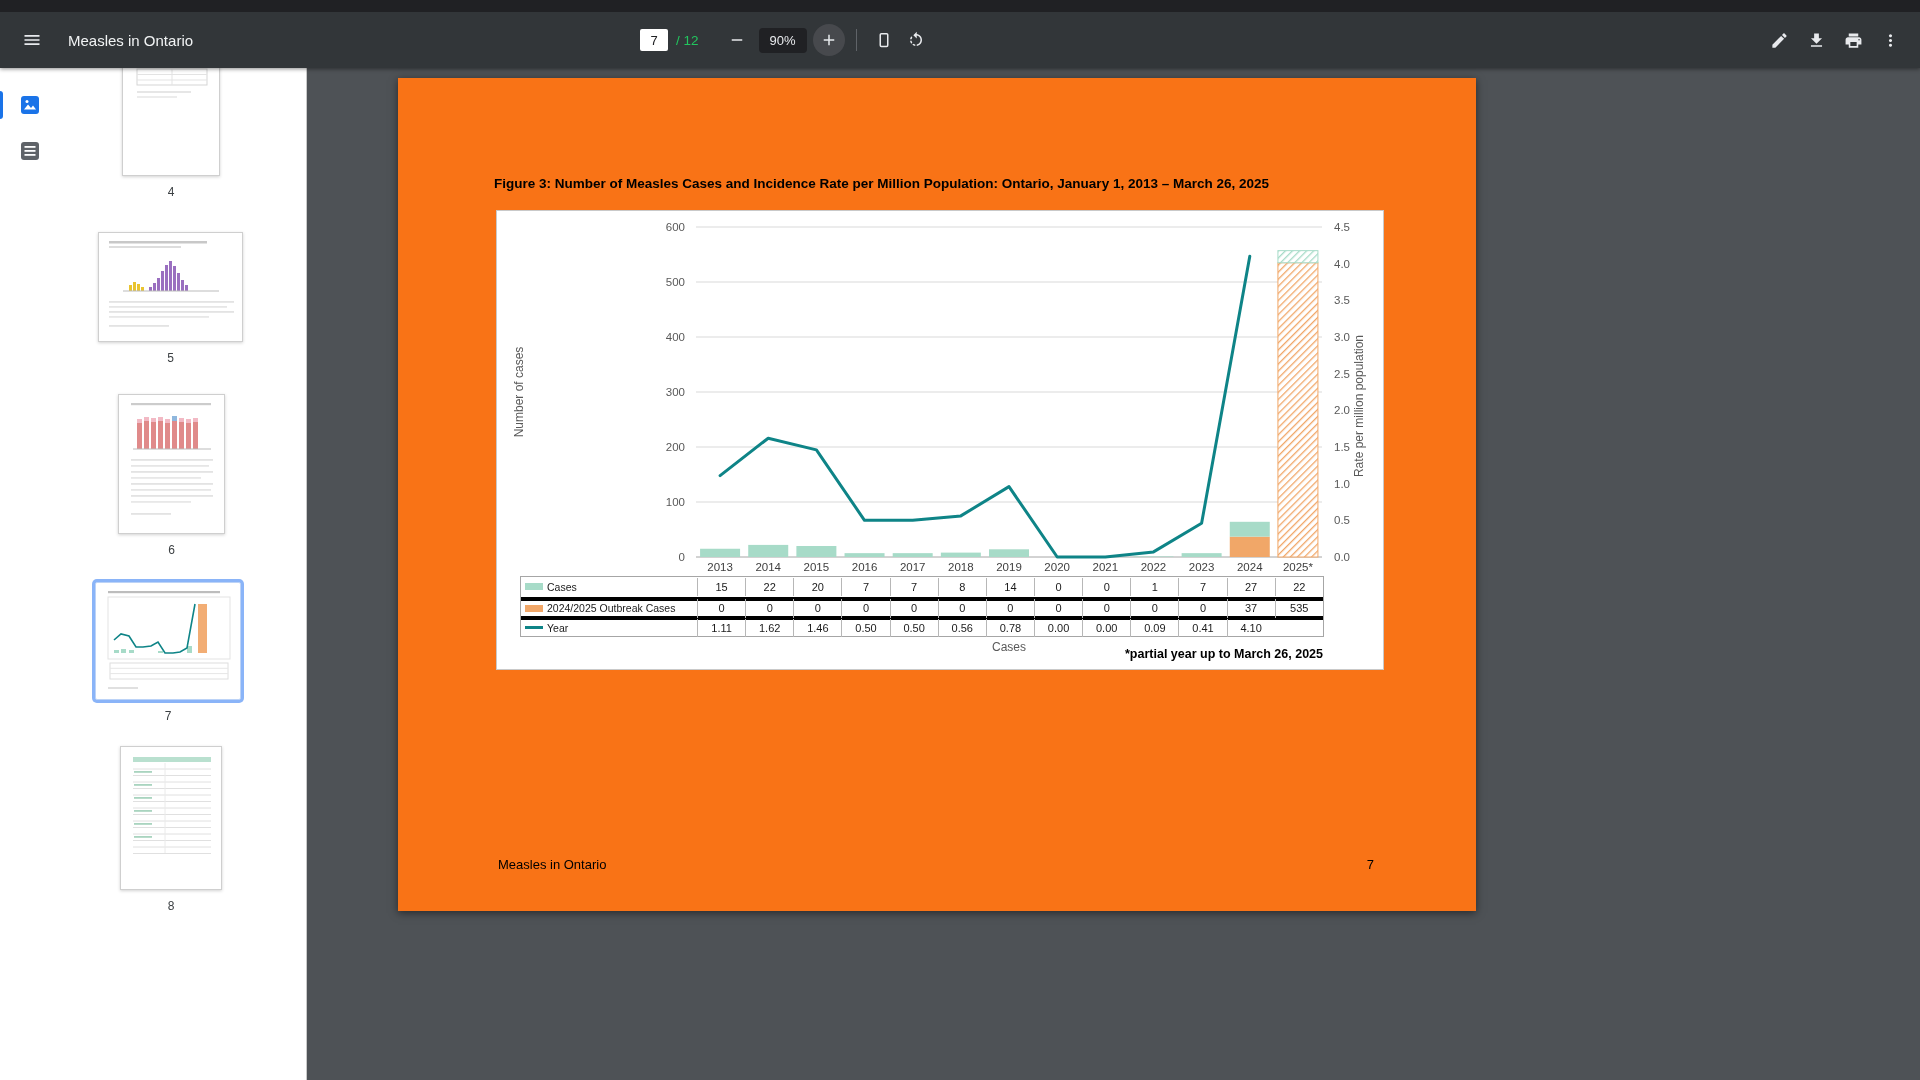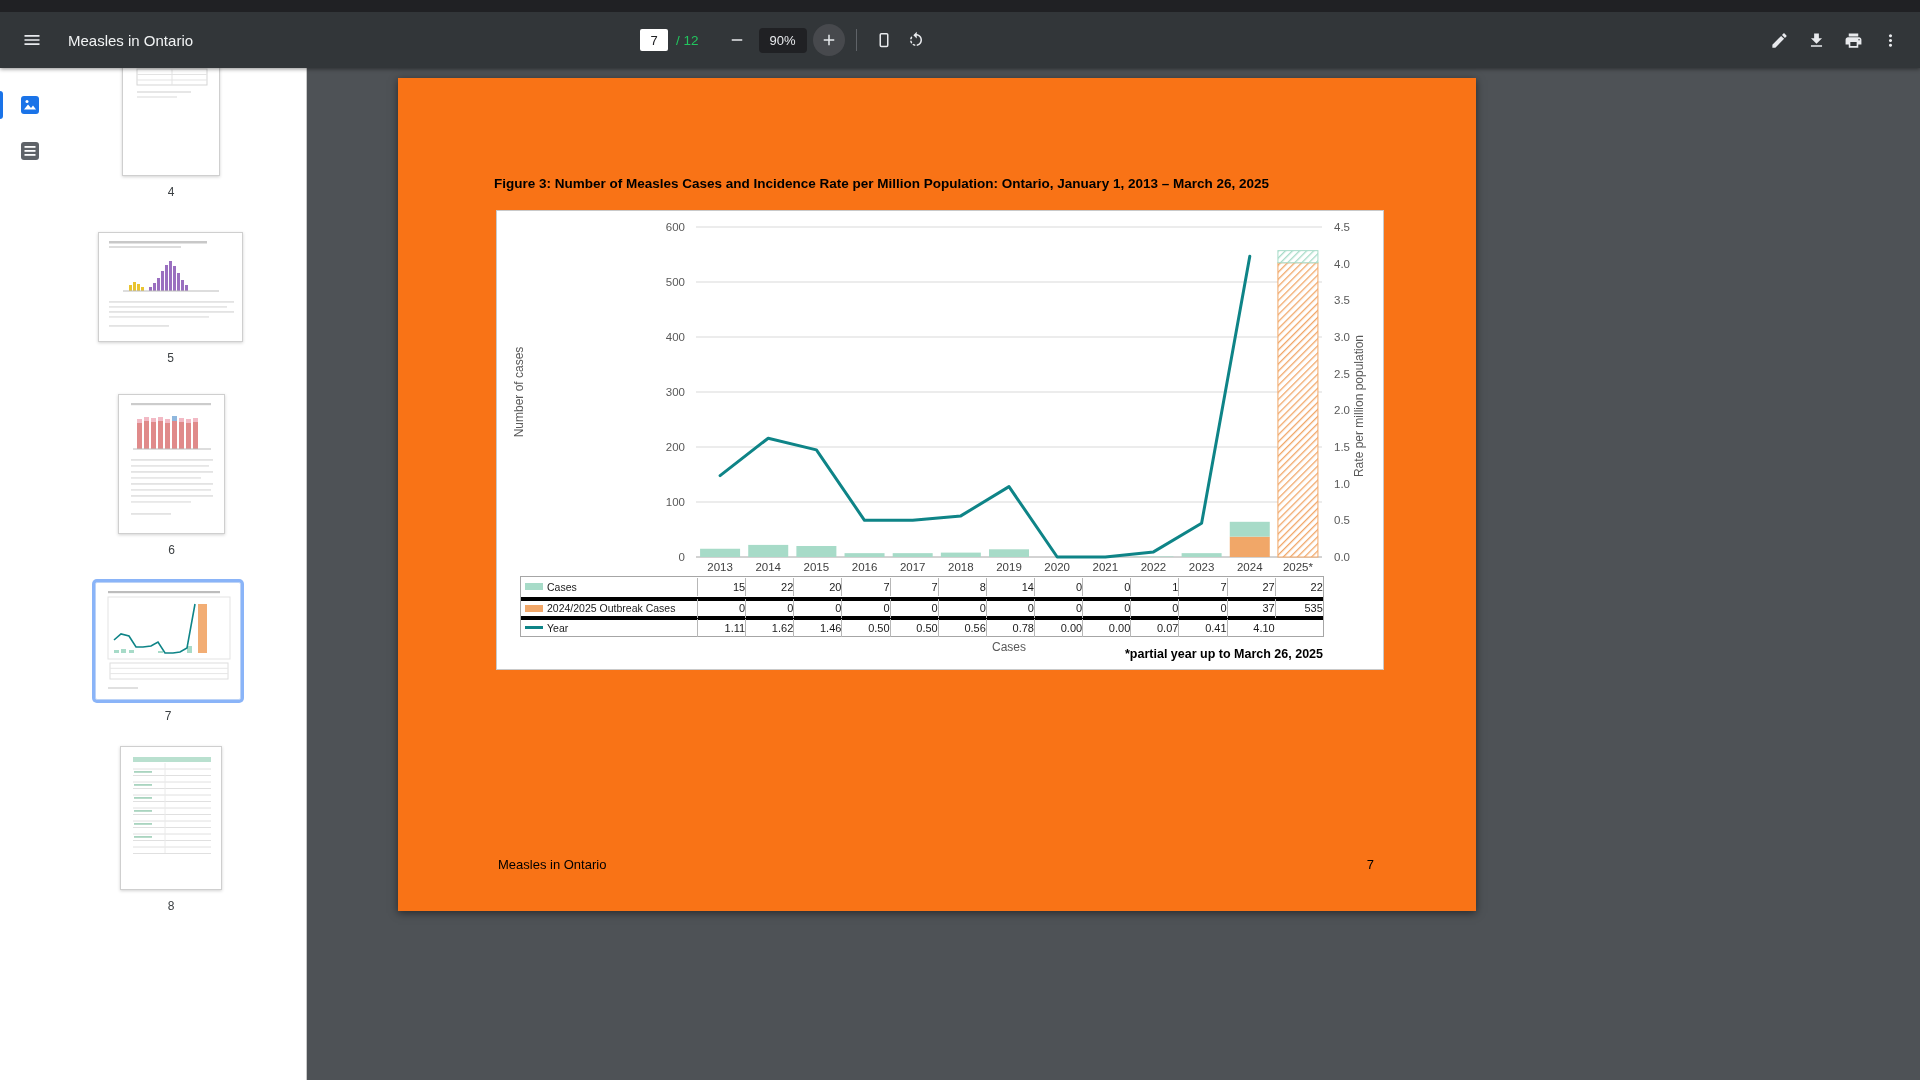--- a/index.html
+++ b/index.html
@@ -51,21 +51,21 @@
   #chart-svg { position:absolute; left:0; top:0; width:886px; height:458px; }
   #chart-svg text { font-family:"Liberation Sans", sans-serif; }
 
   #chart-table { position:absolute; left:23px; top:365px; border:1px solid #a6a6a6; background:#fff;
                  font-size:11px; color:#1a1a1a; }
   .ct-row { display:flex; height:19.5px; align-items:center; }
   .ct-row + .ct-row { border-top:4px solid #000000; }
   .ct-label { width:176px; display:flex; align-items:center; gap:4px; padding-left:4px; font-size:10.5px; }
   .ct-swatch { width:18px; height:7px; flex:0 0 auto; }
   .ct-swatch.ct-line { height:3px; }
-  .ct-cell { width:48.15px; text-align:right; border-left:1px solid #b7b7b7; line-height:18.5px; }
+  .ct-cell { width:48.15px; text-align:center; border-left:1px solid #b7b7b7; line-height:18.5px; }
 
   .year-label { position:absolute; left:199px; top:429px; width:626px; text-align:center; font-size:12px; color:#595959; }
   .fig-note { position:absolute; right:60px; top:436px; font-size:12.5px; font-weight:bold; color:#000; }
   .pg-footer-left { position:absolute; left:100px; top:779px; font-size:13px; color:#000; }
   .pg-footer-num  { position:absolute; right:102px; top:779px; font-size:13px; color:#000; }
 </style>
 </head>
 <body>
 
 <div class="app">
@@ -402,21 +402,21 @@
               </div>
               <div class="ct-cell">1.11</div>
               <div class="ct-cell">1.62</div>
               <div class="ct-cell">1.46</div>
               <div class="ct-cell">0.50</div>
               <div class="ct-cell">0.50</div>
               <div class="ct-cell">0.56</div>
               <div class="ct-cell">0.78</div>
               <div class="ct-cell">0.00</div>
               <div class="ct-cell">0.00</div>
-              <div class="ct-cell">0.07</div>
+              <div class="ct-cell">0.09</div>
               <div class="ct-cell">0.41</div>
               <div class="ct-cell">4.10</div>
               <div class="ct-cell"></div>
             </div>
           </div>
         <div class="year-label">Cases</div>
         <div class="fig-note">*partial year up to March 26, 2025</div>
       </div>
 
       <div class="pg-footer-left">Measles in Ontario</div>

